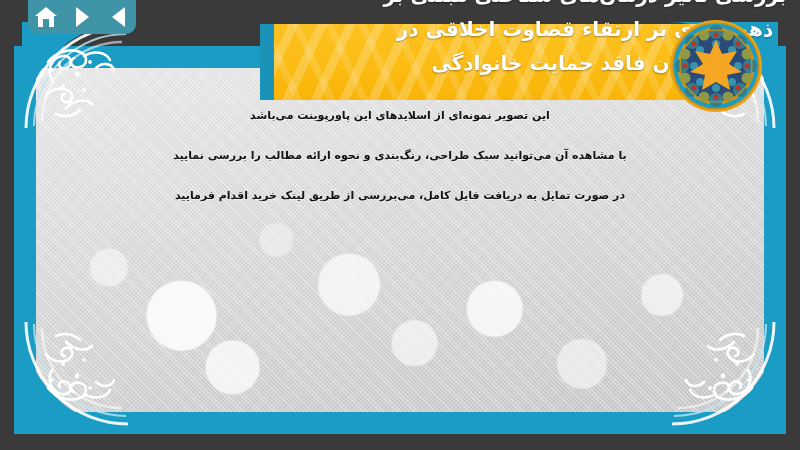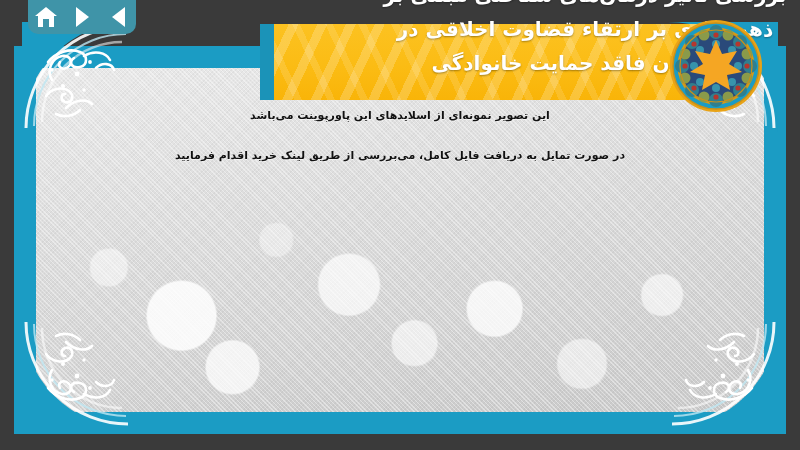--- a/index.html
+++ b/index.html
@@ -278,20 +278,21 @@
       <circle cx="55" cy="52" r="2.4"></circle>
       <circle cx="41" cy="64" r="2"></circle>
       <circle cx="68" cy="40" r="1.9"></circle>
       <circle cx="30" cy="48" r="1.7"></circle>
       <circle cx="62" cy="68" r="1.7"></circle>
     </g>
   </svg>
 
   <div class="body-copy">
     <span class="bl">این تصویر نمونه‌ای از اسلایدهای این پاورپوینت می‌باشد</span>
+    <span class="bl">با مشاهده آن می‌توانید سبک طراحی، رنگ‌بندی و نحوه ارائه مطالب را بررسی نمایید</span>
     <span class="bl">در صورت تمایل به دریافت فایل کامل، می‌بررسی از طریق لینک خرید اقدام فرمایید</span>
   </div>
 
   <svg class="medallion" viewBox="0 0 96 96">
     <circle cx="48" cy="48" r="46" fill="#e8a317"></circle>
     <circle cx="48" cy="48" r="43" fill="#1b9cc4"></circle>
     <circle cx="48" cy="48" r="38.5" fill="#d79a18"></circle>
     <circle cx="48" cy="48" r="36" fill="#2a4a7a"></circle>
     <g>
       <g fill="#2f7f8f">

